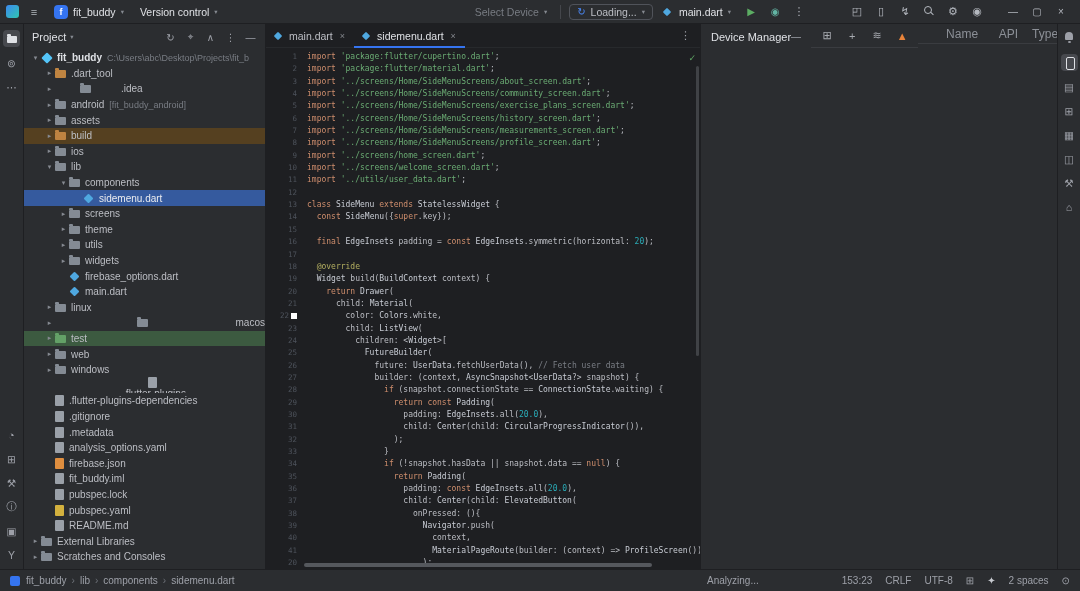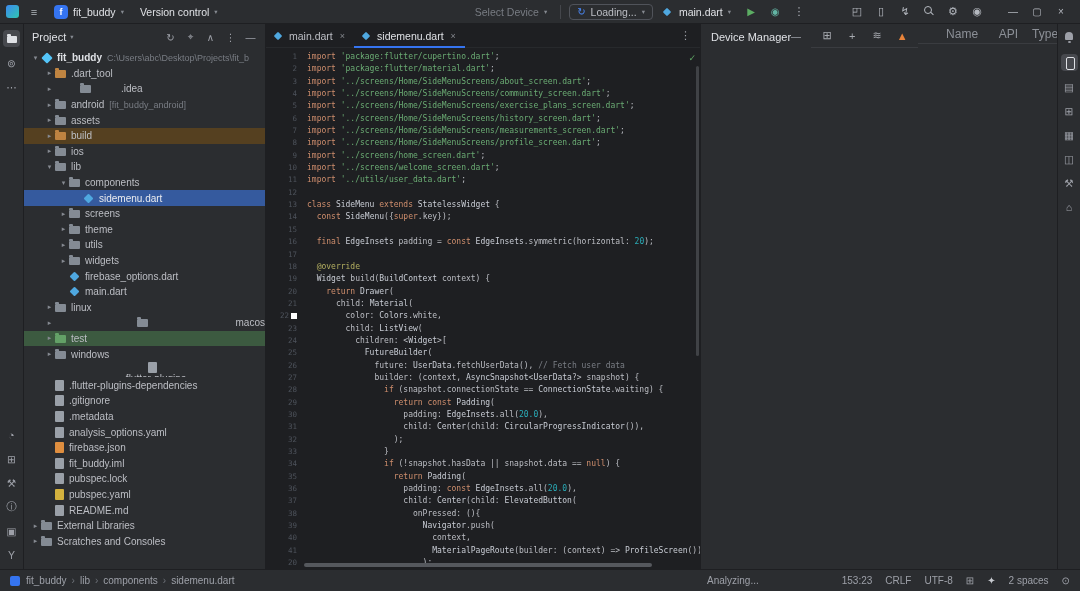--- a/index.html
+++ b/index.html
@@ -289,20 +289,25 @@
           </div>
           <div class="tree-row" style="padding-left: 20px; justify-content: space-between;">
             <span class="tchev">▸</span>
             <span class="ico folder"></span>
             <span class="lbl">macos</span>
           </div>
           <div class="tree-row hl-test" style="padding-left: 20px;">
             <span class="tchev">▸</span>
             <span class="ico folder-test"></span>
             <span class="lbl">test</span>
+          </div>
+          <div class="tree-row" style="padding-left: 20px;">
+            <span class="tchev">▸</span>
+            <span class="ico folder"></span>
+            <span class="lbl">web</span>
           </div>
           <div class="tree-row" style="padding-left: 20px;">
             <span class="tchev">▸</span>
             <span class="ico folder"></span>
             <span class="lbl">windows</span>
           </div>
           <div class="tree-row" style="padding-left: 20px; flex-direction: column;">
             <span class="tchev"></span>
             <span class="ico file"></span>
             <span class="lbl">.flutter-plugins</span>

